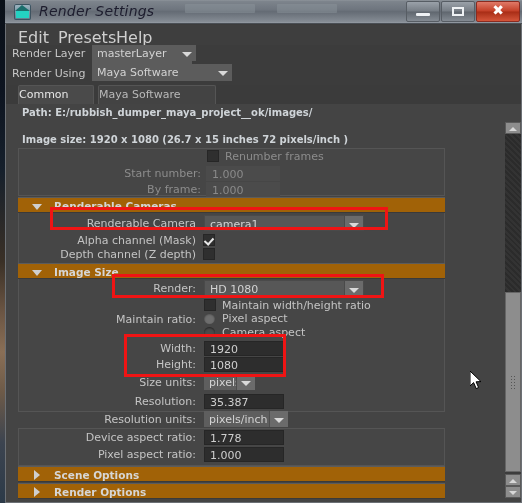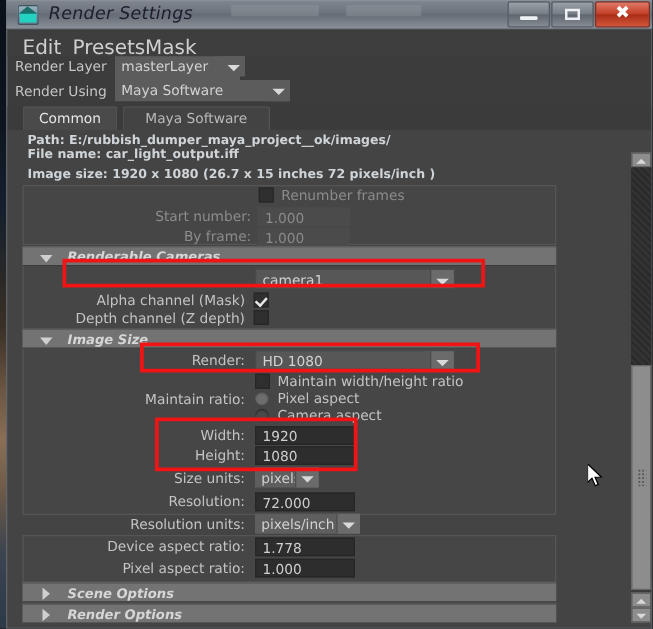--- a/index.html
+++ b/index.html
@@ -55,34 +55,34 @@
   .combo .ctext{position:absolute;left:5px;top:2px;font-size:11px;color:#d2d2d2;white-space:nowrap;}
   .combo .arrowbox{position:absolute;right:0;top:0;bottom:0;width:18px;background:#6b6b6b;border-left:1px solid #4a4a4a;}
   .combo .arrowbox:after{content:"";position:absolute;left:4px;top:7px;width:0;height:0;
     border-left:5px solid transparent;border-right:5px solid transparent;border-top:5px solid #d9d9d9;}
   .combo.sep .arrowbox{background:#575757;border-left:none;}
   .combo.sep{border:none;}
 
   
   .tabstrip{position:absolute;left:6px;top:85px;width:515px;height:19px;background:#3b3b3b;}
   .tab{position:absolute;top:0;height:19px;border:1px solid #555;border-bottom:none;box-sizing:border-box;
-    font-size:11px;color:#cfcfcf;text-align:center;line-height:17px;border-radius:2px 2px 0 0;}
+    font-size:11px;color:#cfcfcf;line-height:17px;border-radius:2px 2px 0 0;}
   .tab.active{background:#4a4a4a;color:#e6e6e6;}
   .tab.inactive{background:#434343;color:#b9b9b9;}
 
   
   .panelbody{position:absolute;left:6px;top:104px;width:515px;height:398px;background:#444;}
   .info{position:absolute;font-size:10px;font-weight:bold;color:#cfd4d8;white-space:nowrap;
     font-family:"DejaVu Sans","Liberation Sans",sans-serif;}
 
   
   .frame{position:absolute;border:1px solid #555;box-sizing:border-box;background:#464646;}
 
   
-  .sect{position:absolute;height:16px;background:#737373;border-top:1px solid #5c5c5c;border-bottom:1px solid #3a3a3a;box-sizing:border-box;font-style:italic;}
+  .sect{position:absolute;height:16px;background:#a16207;border-top:1px solid #5c5c5c;border-bottom:1px solid #3a3a3a;box-sizing:border-box;}
   .sect .stitle{position:absolute;left:36px;top:2px;font-size:10.5px;font-weight:bold;color:#d6d6d6;}
   .tri-down{position:absolute;left:14px;top:6px;width:0;height:0;
     border-left:5px solid transparent;border-right:5px solid transparent;border-top:6px solid #cfcfcf;}
   .tri-right{position:absolute;left:16px;top:3px;width:0;height:0;
     border-top:5px solid transparent;border-bottom:5px solid transparent;border-left:6px solid #cfcfcf;}
 
   
   .lbl{position:absolute;font-size:11px;color:#c4c4c4;text-align:right;white-space:nowrap;}
   .lbl.dim{color:#8c8c8c;}
   .txtfield{position:absolute;height:15px;background:#2d2d2d;border:1px solid #262626;box-sizing:border-box;}
@@ -135,21 +135,21 @@
       <div class="wbtn"><i class="wb-max"></i></div>
       <div class="wbtn close">
         <span class="wb-close-x">✖</span>
       </div>
     </div>
   </div>
 
   <div class="menubar">
     <div class="menu-item" style="left:12px">Edit</div>
     <div class="menu-item" style="left:52px">Presets</div>
-    <div class="menu-item" style="left:110px">Mask</div>
+    <div class="menu-item" style="left:110px">Help</div>
   </div>
 
   <div class="rowlabel" style="left:12px;top:47px">Render Layer</div>
   <div class="combo" style="left:92px;top:45px;width:100px;height:28px;background:#5c5c5c;border:none">
     <span class="ctext">masterLayer</span>
   </div>
   <div class="combo sep" style="left:174px;top:45px;width:22px;height:16px;background:#5c5c5c">
     <div class="arrowbox" style="background:#5c5c5c"></div>
   </div>
 
@@ -160,21 +160,20 @@
   </div>
 
   <div class="tabstrip">
     <div class="tab active" style="left:12px;width:76px">Common</div>
     <div class="tab inactive" style="left:92px;width:118px">Maya Software</div>
   </div>
 
   <div class="panelbody">
 
     <div class="info" style="left:16px;top:3px">Path: E:/rubbish_dumper_maya_project__ok/images/</div>
-    <div class="info" style="left:16px;top:14px">File name:  car_light_output.iff</div>
     <div class="info" style="left:16px;top:30px">Image size: 1920 x 1080 (26.7 x 15 inches 72 pixels/inch )</div>
 
     <div class="frame" style="left:12px;top:44px;width:427px;height:48px"></div>
     <div class="chk" style="left:201px;top:46px"></div>
     <div class="optlabel dim" style="left:219px;top:46px;color:#8c8c8c">Renumber frames</div>
 
     <div class="lbl dim" style="left:100px;top:63px;width:95px">Start number:</div>
     <div class="txtfield dim" style="left:200px;top:62px;width:74px">
       <span>1.000</span>
     </div>
@@ -184,20 +183,21 @@
       <span>1.000</span>
     </div>
 
     <div class="sect" style="left:12px;top:93px;width:427px">
       <i class="tri-down"></i>
       <span class="stitle">Renderable Cameras</span>
     </div>
 
     <div class="frame" style="left:12px;top:109px;width:427px;height:54px;border-top:none"></div>
 
+    <div class="lbl" style="left:60px;top:113px;width:130px">Renderable Camera</div>
     <div class="combo" style="left:198px;top:111px;width:160px;height:16px">
       <span class="ctext">camera1</span>
       <div class="arrowbox"></div>
     </div>
 
     <div class="lbl" style="left:40px;top:130px;width:150px">Alpha channel (Mask)</div>
     <div class="chk on" style="left:197px;top:130px"></div>
 
     <div class="lbl" style="left:40px;top:144px;width:150px">Depth channel (Z depth)</div>
     <div class="chk" style="left:197px;top:144px"></div>
@@ -236,21 +236,21 @@
     </div>
 
     <div class="lbl" style="left:120px;top:272px;width:70px">Size units:</div>
     <div class="combo" style="left:198px;top:270px;width:51px;height:16px;background:#5e5e5e;border:none">
       <span class="ctext">pixels</span>
       <div class="arrowbox" style="background:#6b6b6b;border-left:1px solid #4d4d4d"></div>
     </div>
 
     <div class="lbl" style="left:110px;top:291px;width:80px">Resolution:</div>
     <div class="txtfield" style="left:198px;top:290px;width:80px">
-      <span>72.000</span>
+      <span>35.387</span>
     </div>
 
     <div class="lbl" style="left:80px;top:309px;width:110px">Resolution units:</div>
     <div class="combo" style="left:198px;top:307px;width:84px;height:16px;background:#5e5e5e;border:none">
       <span class="ctext">pixels/inch</span>
       <div class="arrowbox" style="background:#6b6b6b;border-left:1px solid #4d4d4d"></div>
     </div>
 
     <div class="frame" style="left:12px;top:324px;width:427px;height:38px"></div>
 

